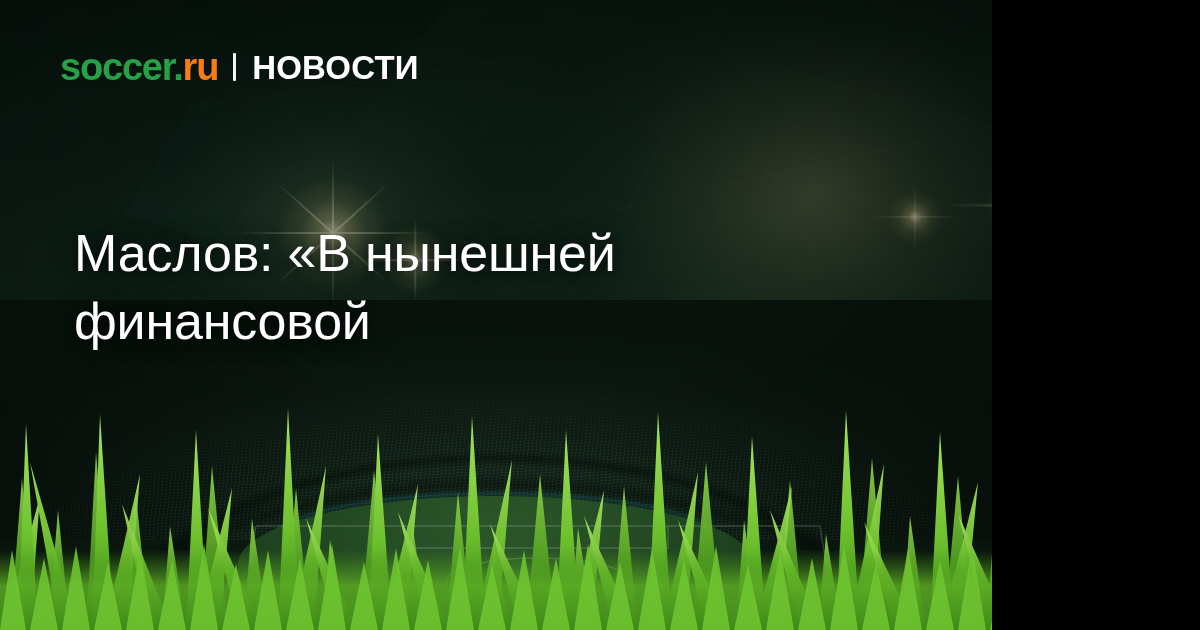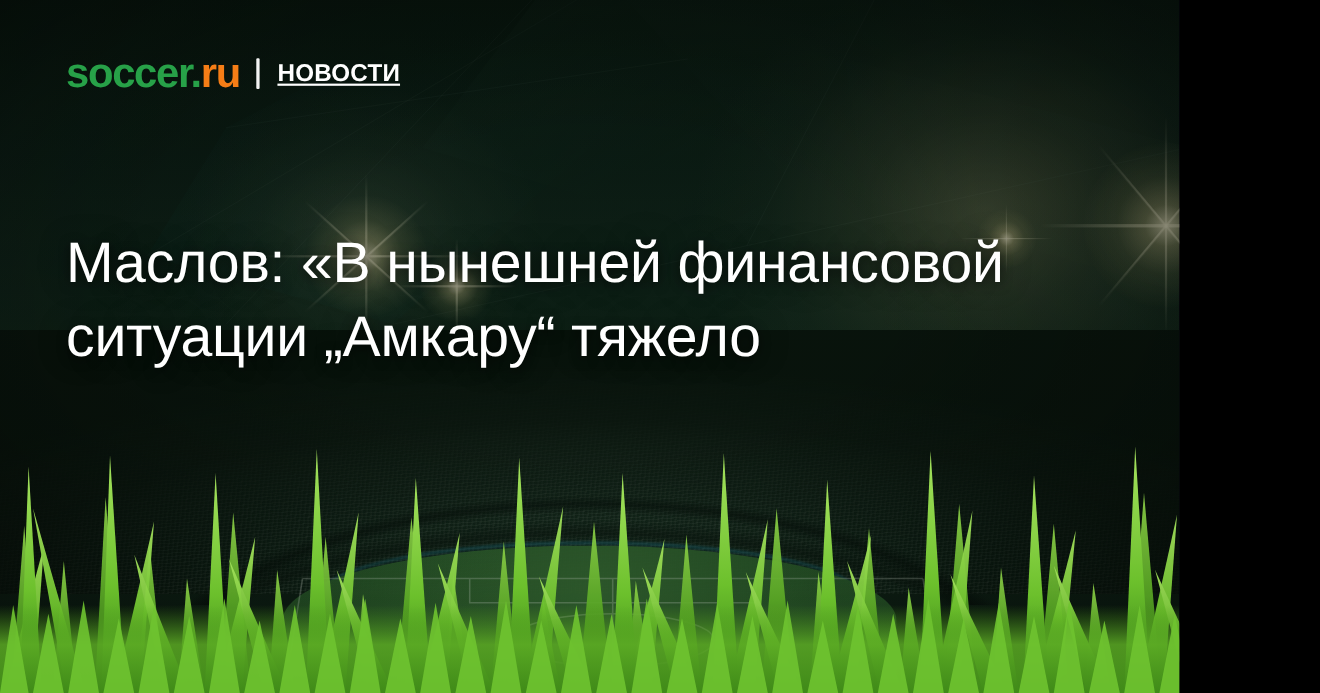--- a/index.html
+++ b/index.html
@@ -7,21 +7,21 @@
     margin: 0;
     padding: 0;
     background: #000;
   }
   body {
     font-family: "Liberation Sans", "DejaVu Sans", sans-serif;
   }
 
   .share-card {
     position: relative;
-    width: 1072px;
+    width: 992px;
     height: 630px;
     overflow: hidden;
     background: #0f172a;
     isolation: isolate;
   }
 
   
   .bg-layer {
     position: absolute;
     inset: 0;
@@ -263,35 +263,34 @@
     display: inline-block;
     width: 3px;
     height: 28px;
     background: #ffffff;
     opacity: .95;
     border-radius: 1px;
     margin: 0 3px 0 2px;
   }
 
   .section-label {
-    font-size: 22px;
+    font-size: 33px;
     font-weight: 700;
     color: #ffffff;
     letter-spacing: .2px;
     line-height: 1;
     white-space: nowrap;
-    text-decoration: underline;
   }
 
   .headline {
     position: absolute;
     left: 60px;
     right: 52px;
     top: 206px;
-    margin: 0;
+    margin: 14px;
     font-size: 52px;
     font-weight: 400;
     line-height: 1.30;
     color: #ffffff;
     letter-spacing: -0.2px;
     text-shadow: 0 2px 10px rgba(0,0,0,.55), 0 0 28px rgba(0,0,0,.35);
   }
 </style>
 </head>
 <body>
@@ -526,17 +525,17 @@
     <div class="brand-bar">
       <div class="logo">
         <span class="logo-soccer">soccer</span><span class="logo-dot">.</span><span class="logo-ru">ru</span>
       </div>
       <span class="brand-sep"></span>
       <div class="section-label">НОВОСТИ</div>
     </div>
 
     <h1 class="headline">
       <span>Маслов: «В нынешней финансовой</span><br>
-      <span>ситуации „Амкару“ тяжело</span><br>
+      <br>
     </h1>
 
   </div>
 </div>
 
 </body></html>

